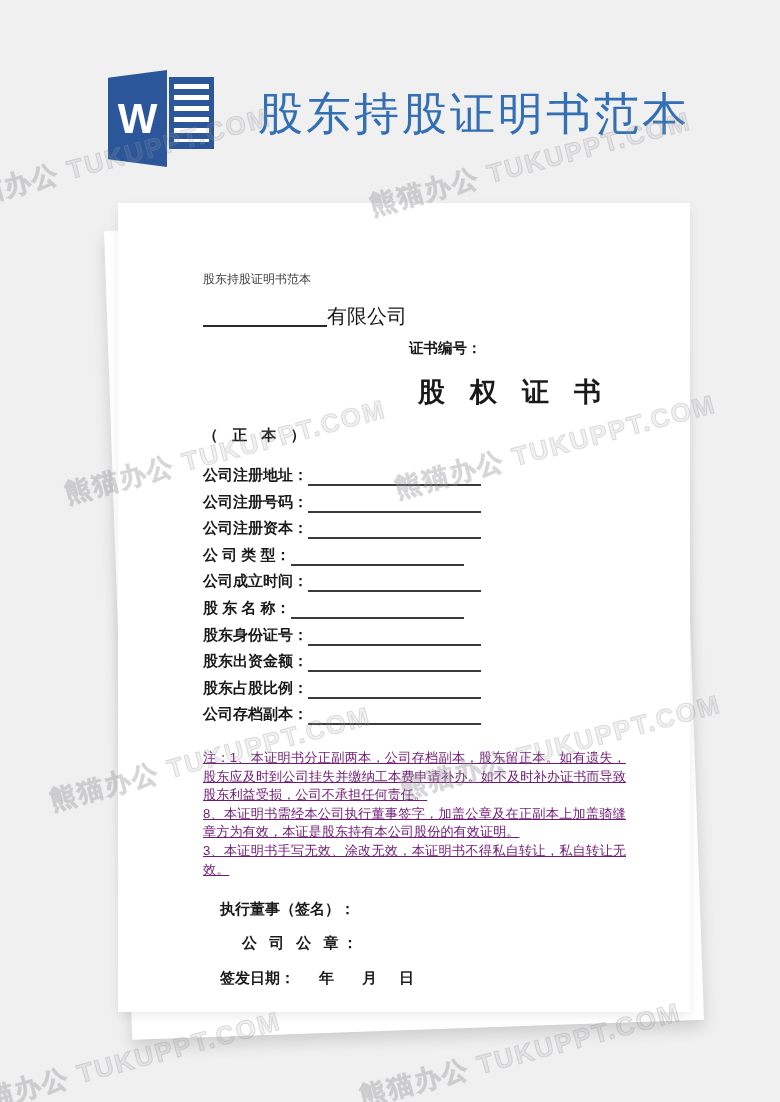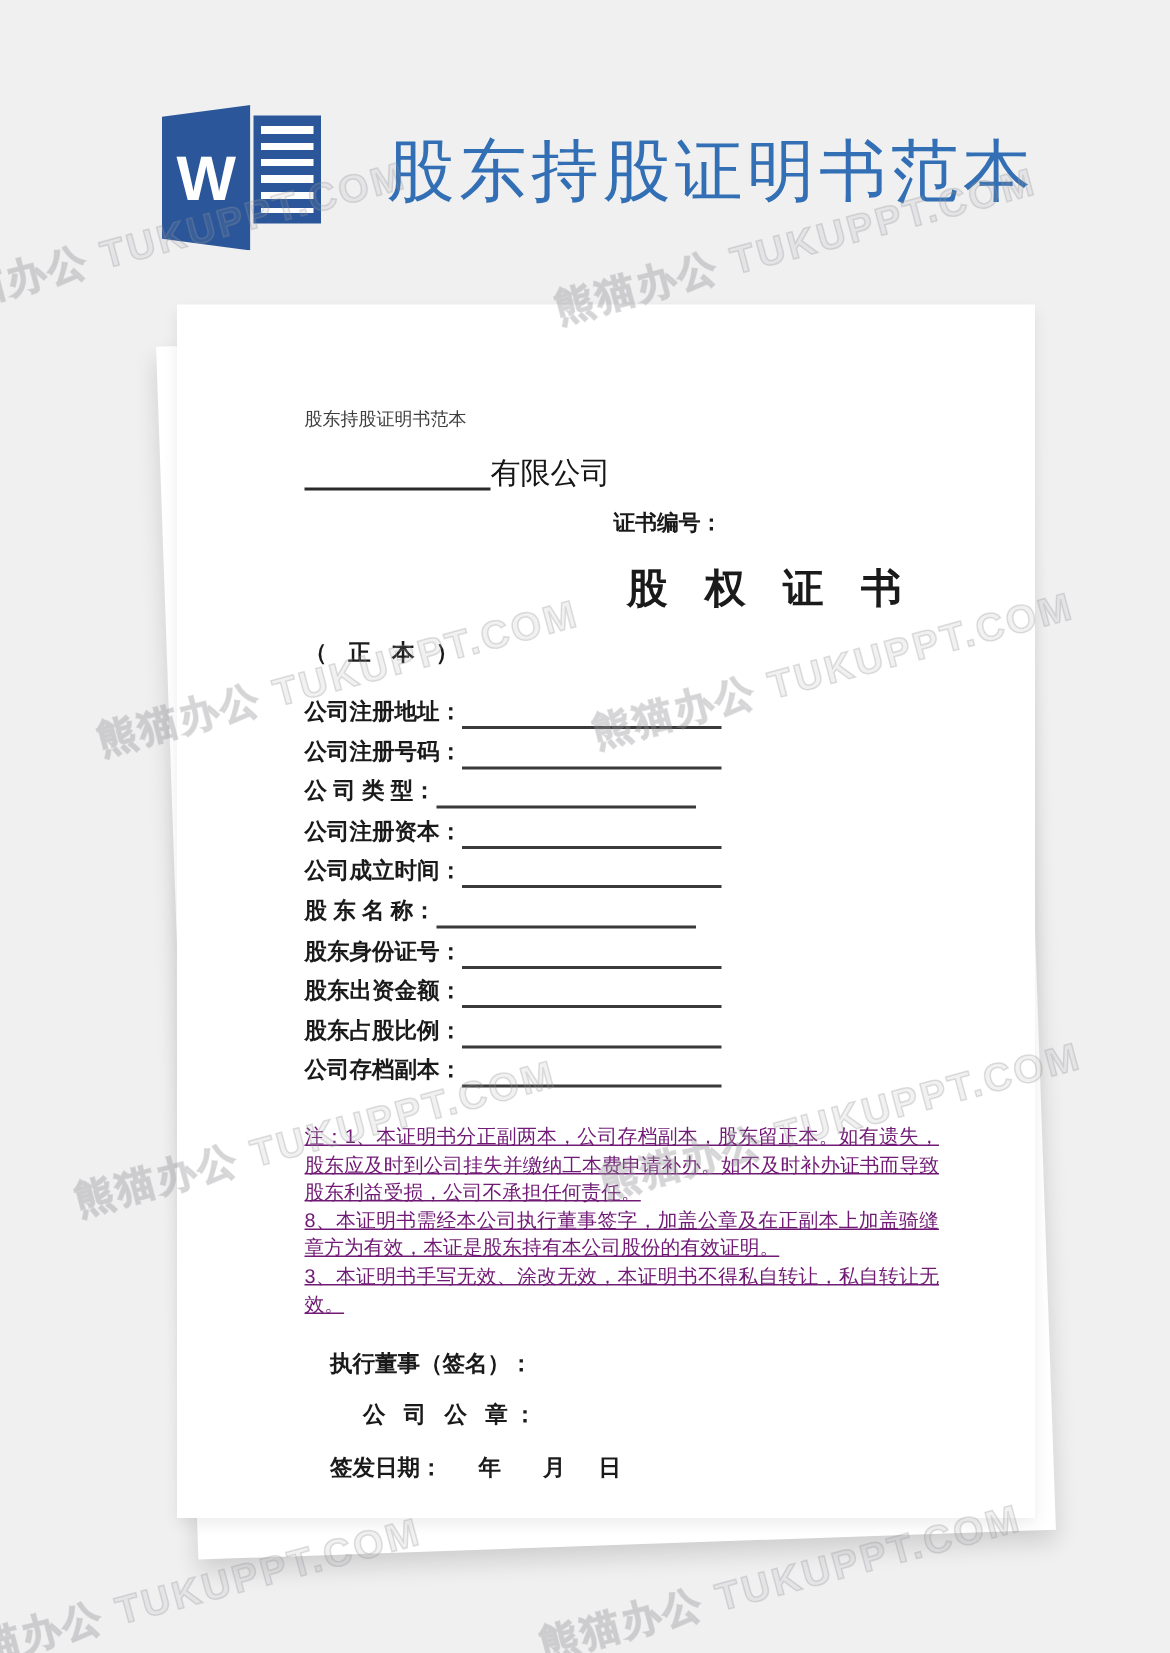--- a/index.html
+++ b/index.html
@@ -96,25 +96,25 @@
 
   <div class="field-row">
     <span class="field-label">公司注册地址：</span>
     <span class="field-line"></span>
   </div>
   <div class="field-row">
     <span class="field-label">公司注册号码：</span>
     <span class="field-line"></span>
   </div>
   <div class="field-row">
-    <span class="field-label">公 司 类 型：</span>
+    <span class="field-label">公司注册资本：</span>
     <span class="field-line"></span>
   </div>
   <div class="field-row">
-    <span class="field-label">公司注册资本：</span>
+    <span class="field-label">公 司 类 型：</span>
     <span class="field-line"></span>
   </div>
   <div class="field-row">
     <span class="field-label">公司成立时间：</span>
     <span class="field-line"></span>
   </div>
   <div class="field-row">
     <span class="field-label">股 东 名 称：</span>
     <span class="field-line"></span>
   </div>

